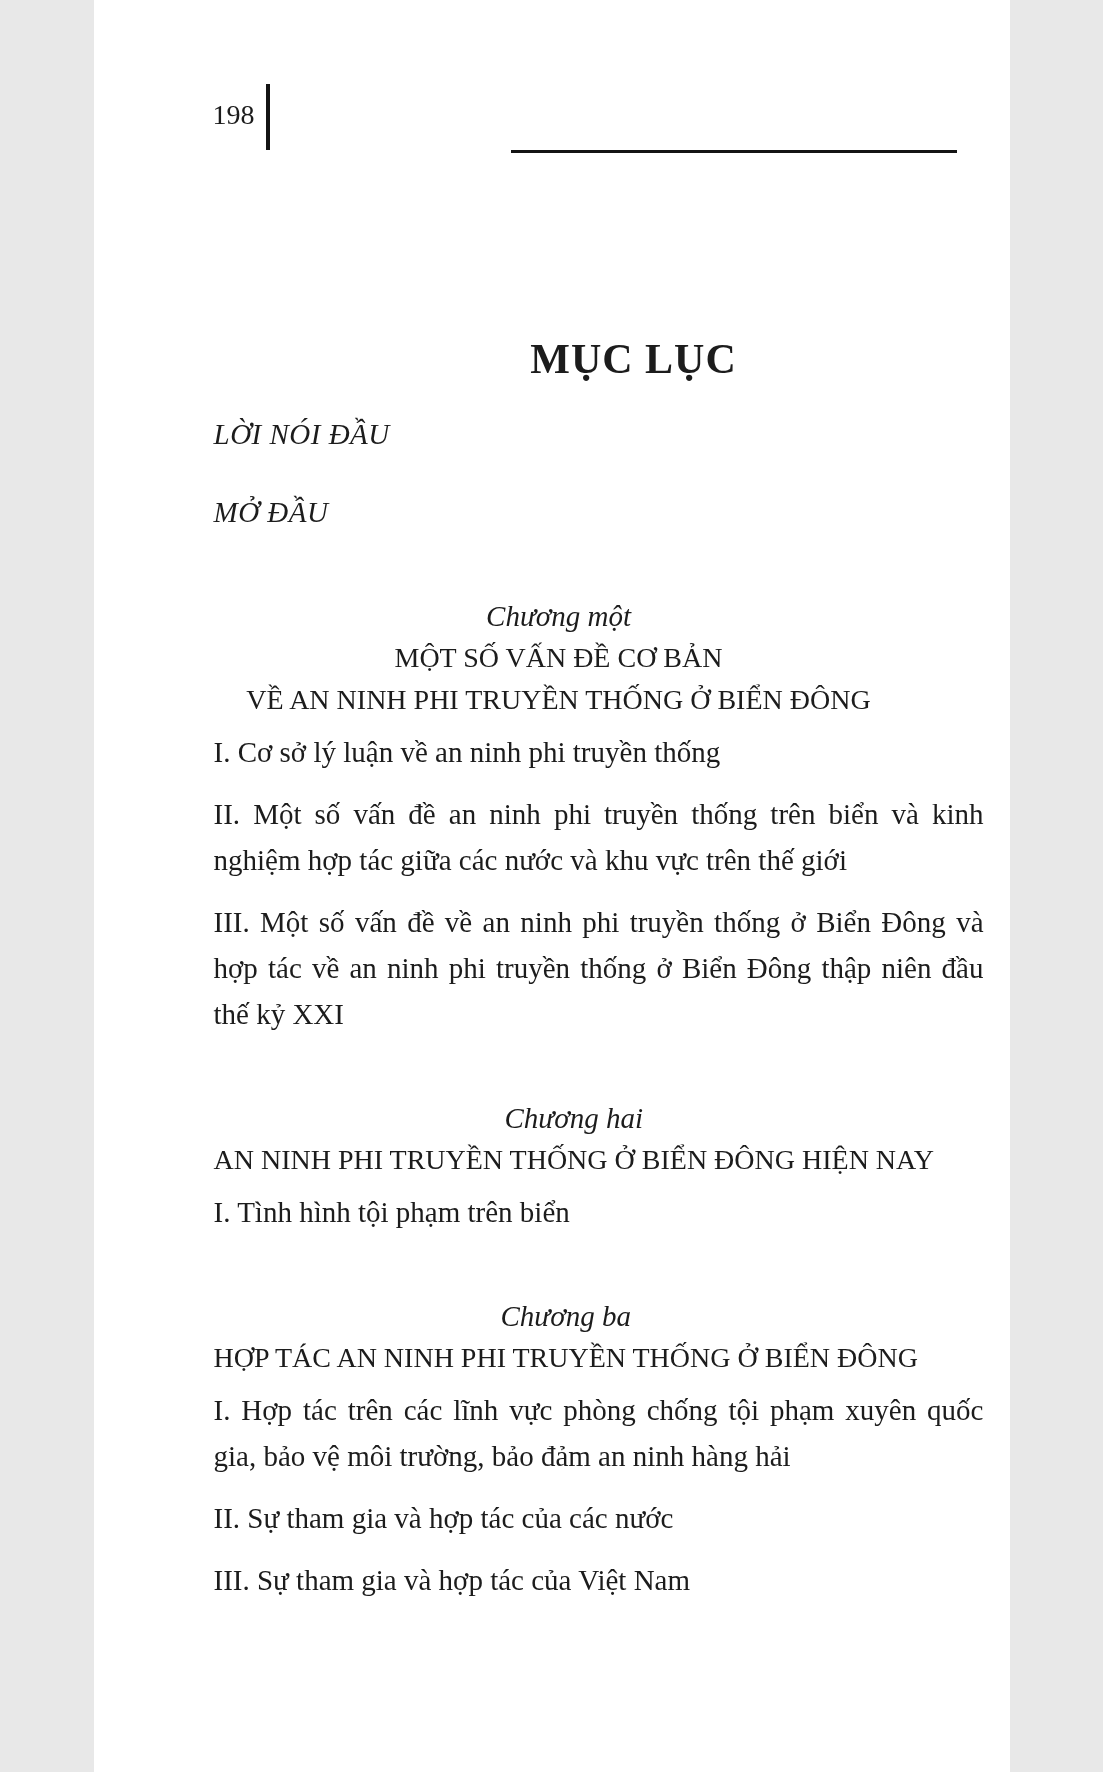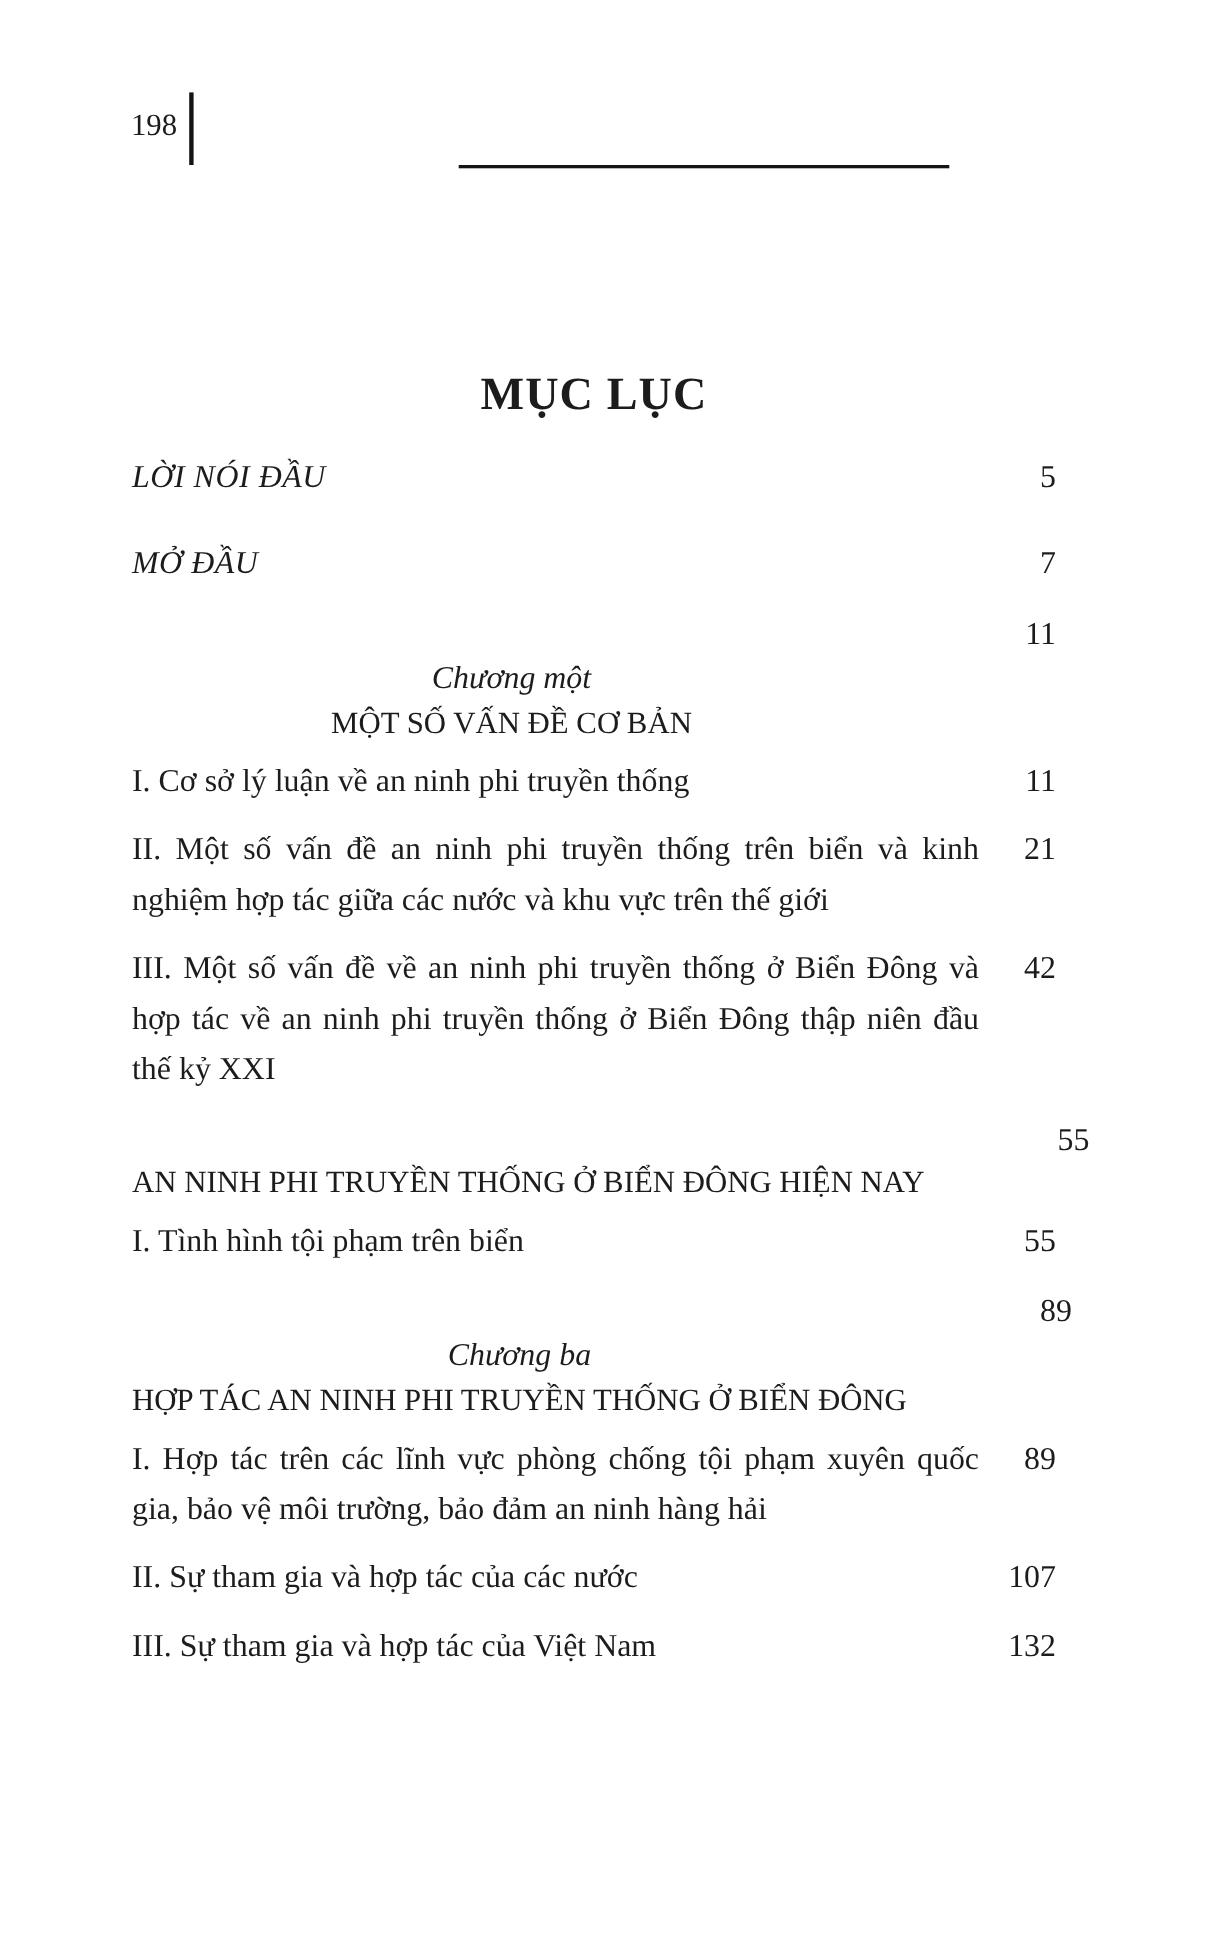--- a/index.html
+++ b/index.html
@@ -1,18 +1,18 @@
 <!DOCTYPE html>
 <html><head>
 <meta charset="utf-8">
 <style>
   html,body{margin:0;padding:0;background:#e8e8e8;}
   .page{
     position:relative;
-    width:1103px;height:1772px;
+    width:916px;height:1772px;
     margin:0 auto;
     background:#ffffff;
     color:#1c1c1c;
     font-family:"Liberation Serif","DejaVu Serif",serif;
     overflow:hidden;
   }
   
   .folio{
     position:absolute;left:119px;top:98px;
     font-size:28px;line-height:34px;
@@ -90,37 +90,39 @@
           <div class="pagenum">5</div>
         </div>
         <div class="row front">
           <div class="entry-text">MỞ ĐẦU</div>
           <div class="pagenum">7</div>
         </div>
         <div class="row chapter">
           <div class="entry-text">
             <div class="chapter-label">Chương một</div>
             <div class="chapter-title">MỘT SỐ VẤN ĐỀ CƠ BẢN</div>
+            <div class="chapter-title">VỀ AN NINH PHI TRUYỀN THỐNG Ở BIỂN ĐÔNG</div>
           </div>
           <div class="pagenum">11</div>
         </div>
         <div class="row item">
           <div class="entry-text">I. Cơ sở lý luận về an ninh phi truyền thống</div>
           <div class="pagenum">11</div>
         </div>
         <div class="row item">
           <div class="entry-text">II. Một số vấn đề an ninh phi truyền thống trên biển và kinh nghiệm hợp tác giữa các nước và khu vực trên thế giới</div>
           <div class="pagenum">21</div>
         </div>
         <div class="row item">
           <div class="entry-text">III. Một số vấn đề về an ninh phi truyền thống ở Biển Đông và hợp tác về an ninh phi truyền thống ở Biển Đông thập niên đầu thế kỷ XXI</div>
           <div class="pagenum">42</div>
         </div>
         <div class="row chapter">
           <div class="entry-text">
+            <div class="chapter-label">Chương hai</div>
             <div class="chapter-title">AN NINH PHI TRUYỀN THỐNG Ở BIỂN ĐÔNG HIỆN NAY</div>
           </div>
           <div class="pagenum">55</div>
         </div>
         <div class="row item">
           <div class="entry-text">I. Tình hình tội phạm trên biển</div>
           <div class="pagenum">55</div>
         </div>
         <div class="row chapter">
           <div class="entry-text">

